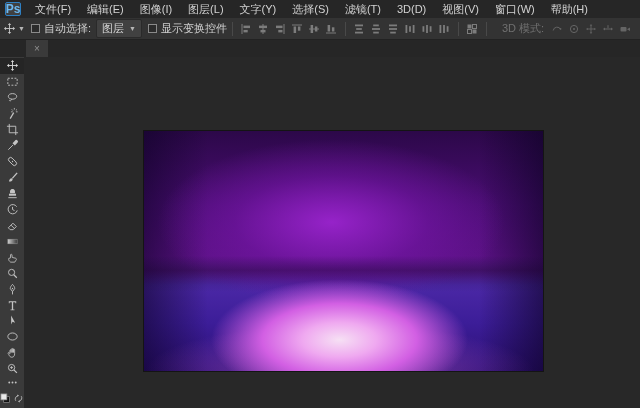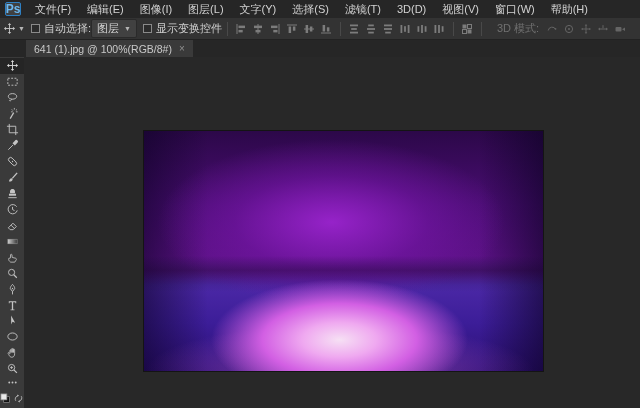--- a/index.html
+++ b/index.html
@@ -13,21 +13,21 @@
     display:flex; align-items:center; justify-content:center; line-height:1; }
   .menu-item { padding:16px 8px; font-size:11px; color:#d2d2d2; line-height:18px; white-space:nowrap; cursor:default; }
 
   
   .optionsbar { height:22px; background:#333333; border-bottom:1px solid #222;
     display:flex; align-items:center; font-size:11px; color:#cfcfcf; padding-left:0; }
   .opt-sep { width:1px; height:14px; background:#494949; margin:0 5px; }
   .checkbox { width:9px; height:9px; border:1px solid #8a8a8a; background:#2b2b2b; margin:0 4px 0 6px; display:inline-block; }
   .opt-label { white-space:nowrap; }
   .dropdown { display:flex; align-items:center; gap:5px; background:#414141; border:1px solid #2a2a2a;
-    border-radius:2px; padding:1px 5px; color:#d6d6d6; }
+    border-radius:2px; padding:1px 5px; margin-left:5px; color:#d6d6d6; }
   .chev { font-size:7px; color:#b5b5b5; line-height:1; }
   .opt-icon { width:17px; height:16px; display:flex; align-items:center; justify-content:center; }
   .d3-label { color:#707070; margin:0 4px 0 10px; white-space:nowrap; }
   .tool-in-options { width:18px; display:flex; align-items:center; justify-content:center; }
 
   
   .tabbar { height:17px; background:#262626; display:flex; align-items:stretch; }
   .tab { margin-left:26px; background:#3a3a3a; display:flex; align-items:center; gap:7px;
     padding:0 8px; font-size:10.5px; color:#c9c9c9; white-space:nowrap; }
   .tab-close { color:#8f8f8f; font-size:10px; cursor:pointer; }
@@ -214,21 +214,20 @@
   <span class="opt-icon">
       <svg width="12" height="12" viewBox="0 0 12 12">
         <rect x="1.5" y="4" width="6" height="4.5" rx="1" fill="#656565"></rect>
         <path d="M8 6.2l3-1.7v3.4z" fill="#656565"></path>
       </svg>
     </span>
 </div>
 
 <div class="tabbar">
   <div class="tab">
-    <span>641 (1).jpg @ 100%(RGB/8#)</span>
     <span class="tab-close">×</span>
   </div>
 </div>
 
 <div class="workspace">
 
   <div class="toolspanel">
     <div class="tool selected">
         <svg width="13" height="13" viewBox="0 0 14 14">
           <path d="M7 1L5.2 3.3h3.6L7 1zM7 13l-1.8-2.3h3.6L7 13zM1 7l2.3-1.8v3.6L1 7zM13 7l-2.3-1.8v3.6L13 7z" fill="#d8d8d8"></path>

